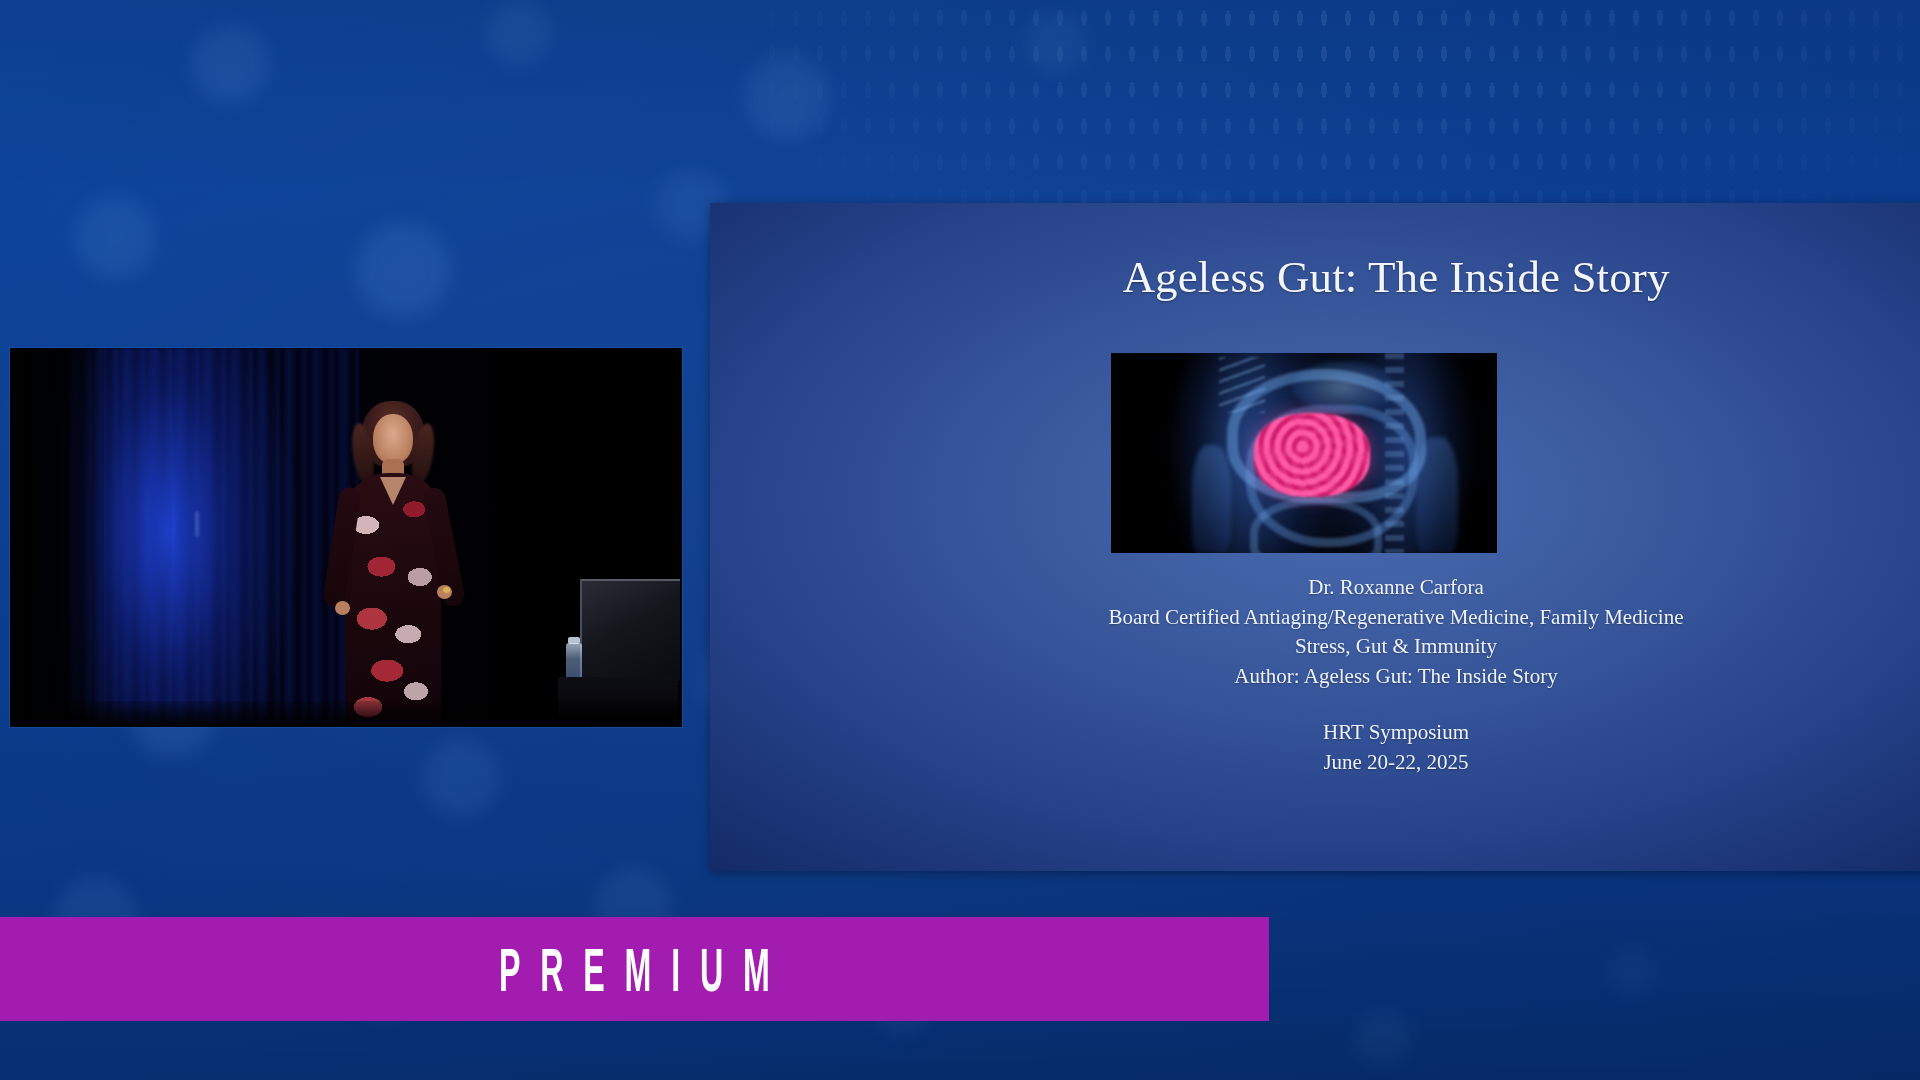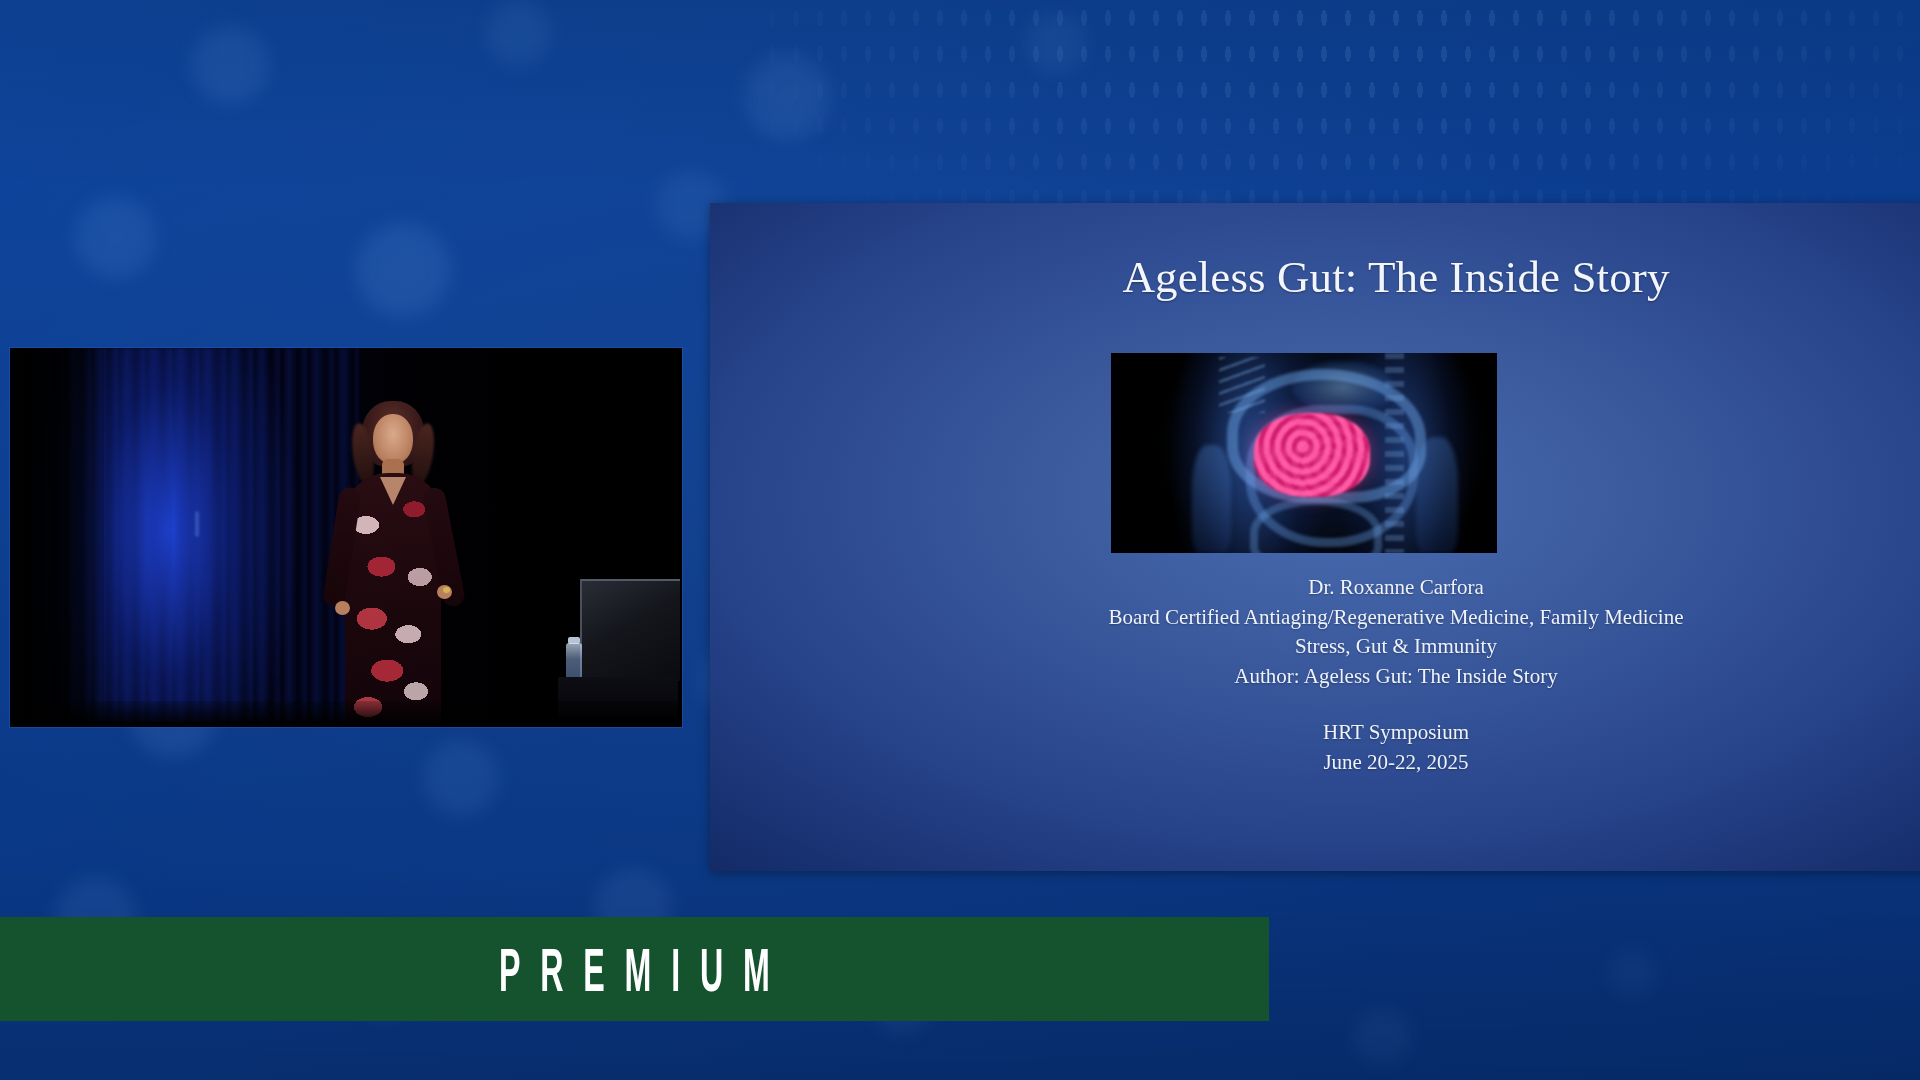--- a/index.html
+++ b/index.html
@@ -339,21 +339,21 @@
     font-size: 21px;
     line-height: 29.5px;
     text-shadow: 0 1px 2px rgba(0,0,0,0.32);
   }
 
   
   #premium-banner {
     position: absolute;
     left: 0; top: 917px;
     width: 1269px; height: 104px;
-    background: #14532d;
+    background: #a21caf;
     display: flex;
     align-items: center;
     justify-content: center;
   }
   #premium-label {
     color: #ffffff;
     font-size: 62px;
     font-weight: 700;
     letter-spacing: 38px;
     text-indent: 38px;

